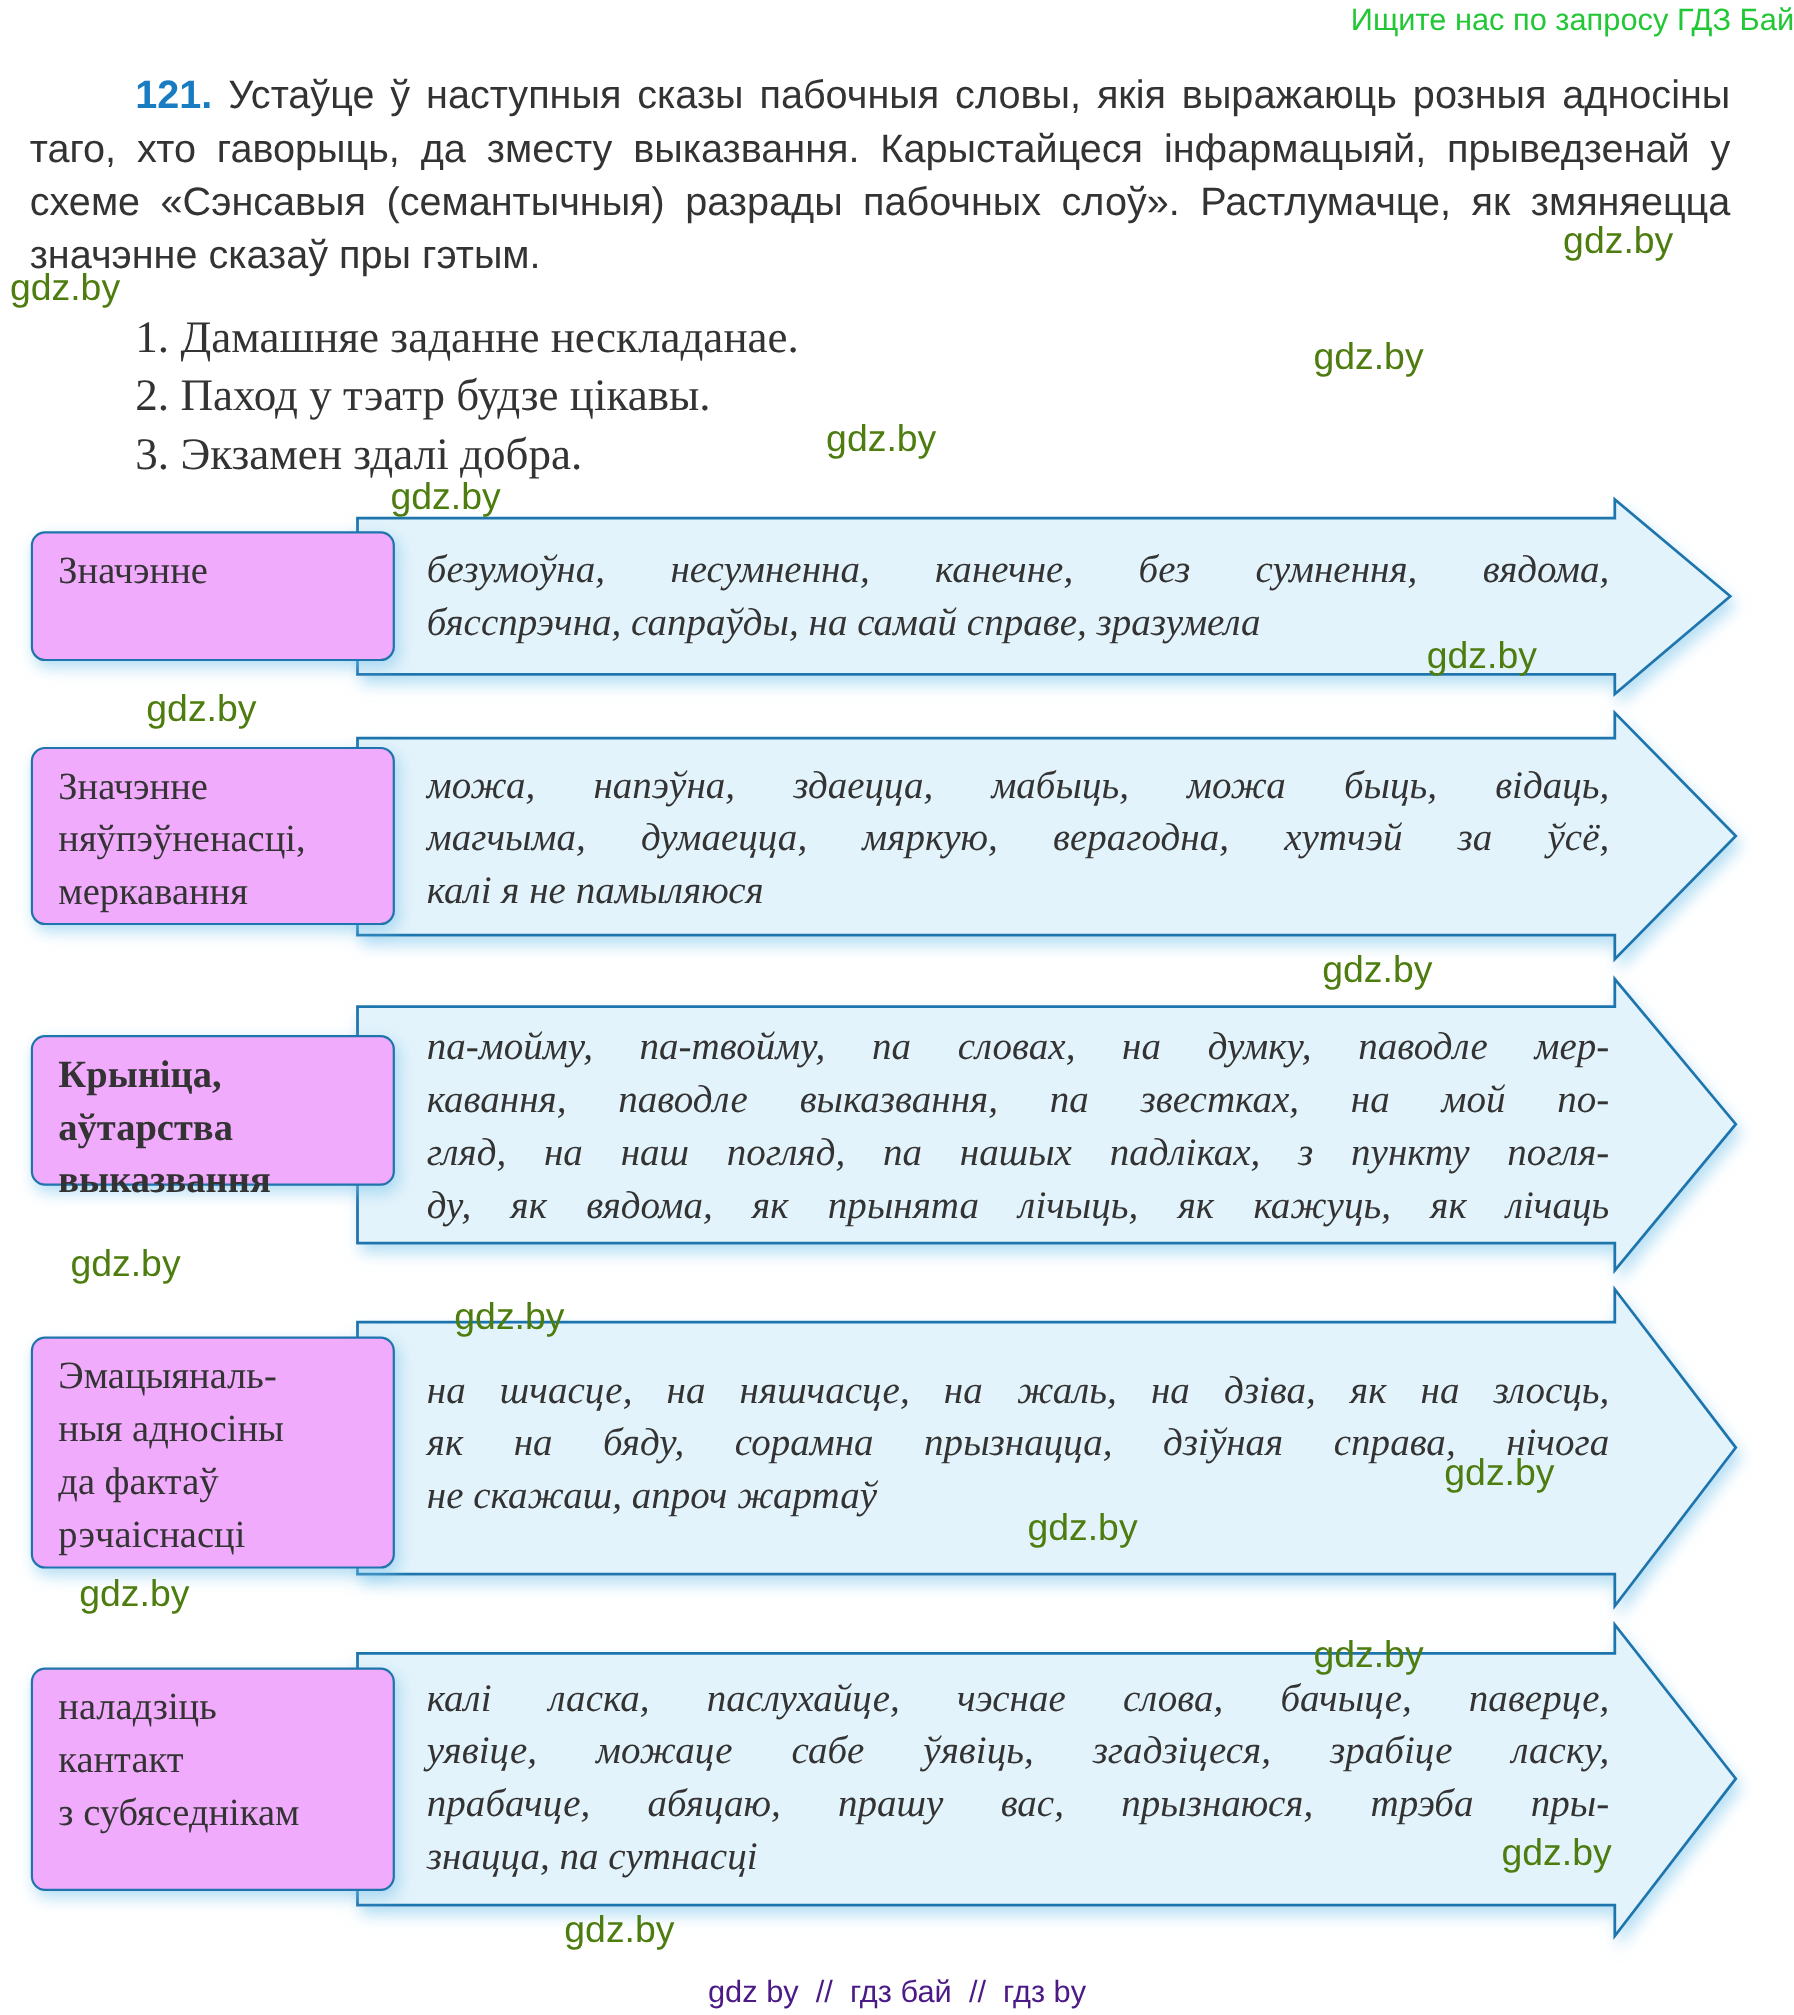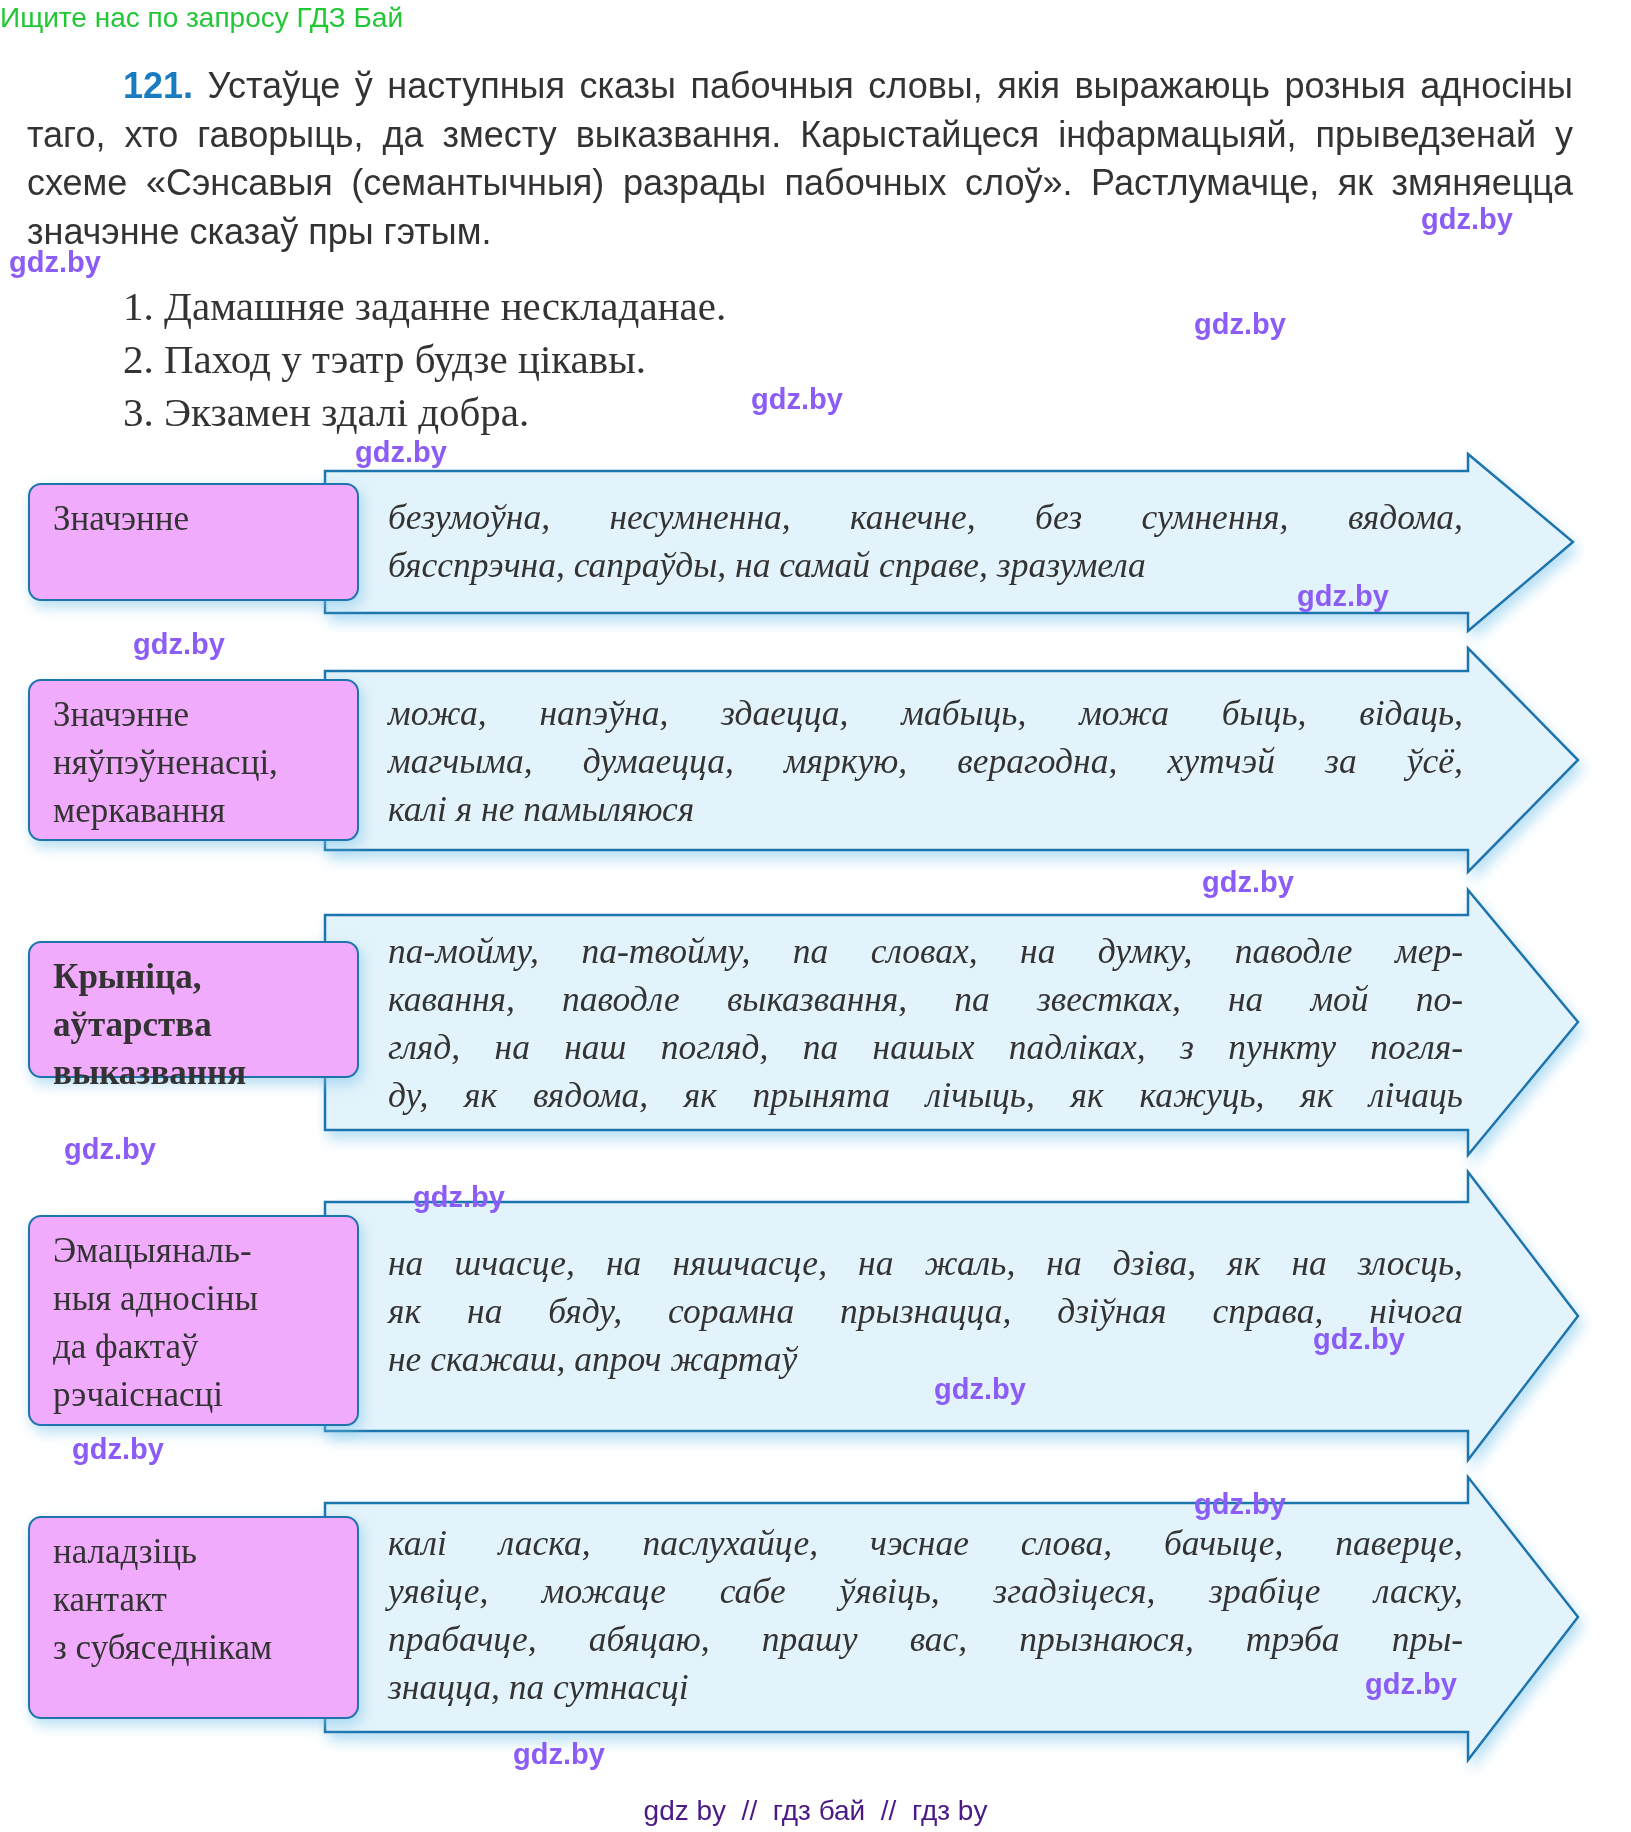--- a/index.html
+++ b/index.html
@@ -1,30 +1,30 @@
 <!DOCTYPE html>
 <html><head>
   <meta charset="utf-8">
   <style>
     html, body { margin:0; padding:0; background:#ffffff; }
     body { width:1631px; height:1832px; position:relative; overflow:hidden; }
     .abs { position:absolute; }
-    .top-banner { left:0; width:1631px; top:2px; text-align:left; font-family:"Liberation Sans", sans-serif; font-size:28px; color:#22c736; line-height:32px; }
+    .top-banner { left:0; width:1631px; top:2px; text-align:right; font-family:"Liberation Sans", sans-serif; font-size:28px; color:#22c736; line-height:32px; }
     .task { left:27px; top:62px; width:1546px; font-family:"Liberation Sans", sans-serif; font-size:36px; line-height:48.5px; color:#333333; text-align:justify; }
     .task .num { color:#1a7cc0; font-weight:bold; }
     .task .indent { display:inline-block; width:96px; }
     .sentences { left:123px; top:280px; font-family:"Liberation Serif", serif; font-size:41px; line-height:53px; color:#333333; }
     .sentences div { white-space:nowrap; }
     .arrow-svg { left:0; top:0; }
     .label-box { position:absolute; left:28px; width:331px; background:#f0abfc; border:2px solid #1f74ad; border-radius:13px; box-shadow:3px 6px 14px rgba(120,195,235,0.55); box-sizing:border-box; padding:10px 0 0 23px; font-family:"Liberation Serif", serif; font-size:35px; line-height:48px; color:#333333; }
     .label-box span { display:block; white-space:nowrap; }
     .arrow-text { position:absolute; left:388px; width:1075px; font-family:"Liberation Serif", serif; font-style:italic; font-size:35.5px; line-height:48px; color:#333333; }
     .arrow-text span { display:block; white-space:nowrap; text-align:justify; text-align-last:justify; }
     .arrow-text span.last { text-align-last:left; }
-    .wm { position:absolute; font-family:"Liberation Sans", sans-serif; font-size:29px; color:#8b5cf6; line-height:32px; white-space:nowrap;font-weight:bold; }
+    .wm { position:absolute; font-family:"Liberation Sans", sans-serif; font-size:34px; color:#4d7c0f; line-height:32px; white-space:nowrap; }
     .footer { left:0; width:1631px; top:1795px; text-align:center; font-family:"Liberation Sans", sans-serif; font-size:28px; color:#4b1a86; line-height:32px; white-space:pre; }
   </style>
 </head>
 <body>
 
 <div class="abs top-banner">Ищите нас по запросу ГДЗ Бай</div>
 
 <div class="abs task"><span class="indent"></span><span class="num">121.</span> <span>Устаўце ў наступныя сказы пабочныя словы, якія выражаюць розныя адносіны таго, хто гаворыць, да зместу выказвання. Карыстайцеся інфармацыяй, прыведзенай у схеме «Сэнсавыя (семантычныя) разрады пабочных слоў». Растлумачце, як змяняецца значэнне сказаў пры гэтым.</span></div>
 
 <div class="abs sentences">

